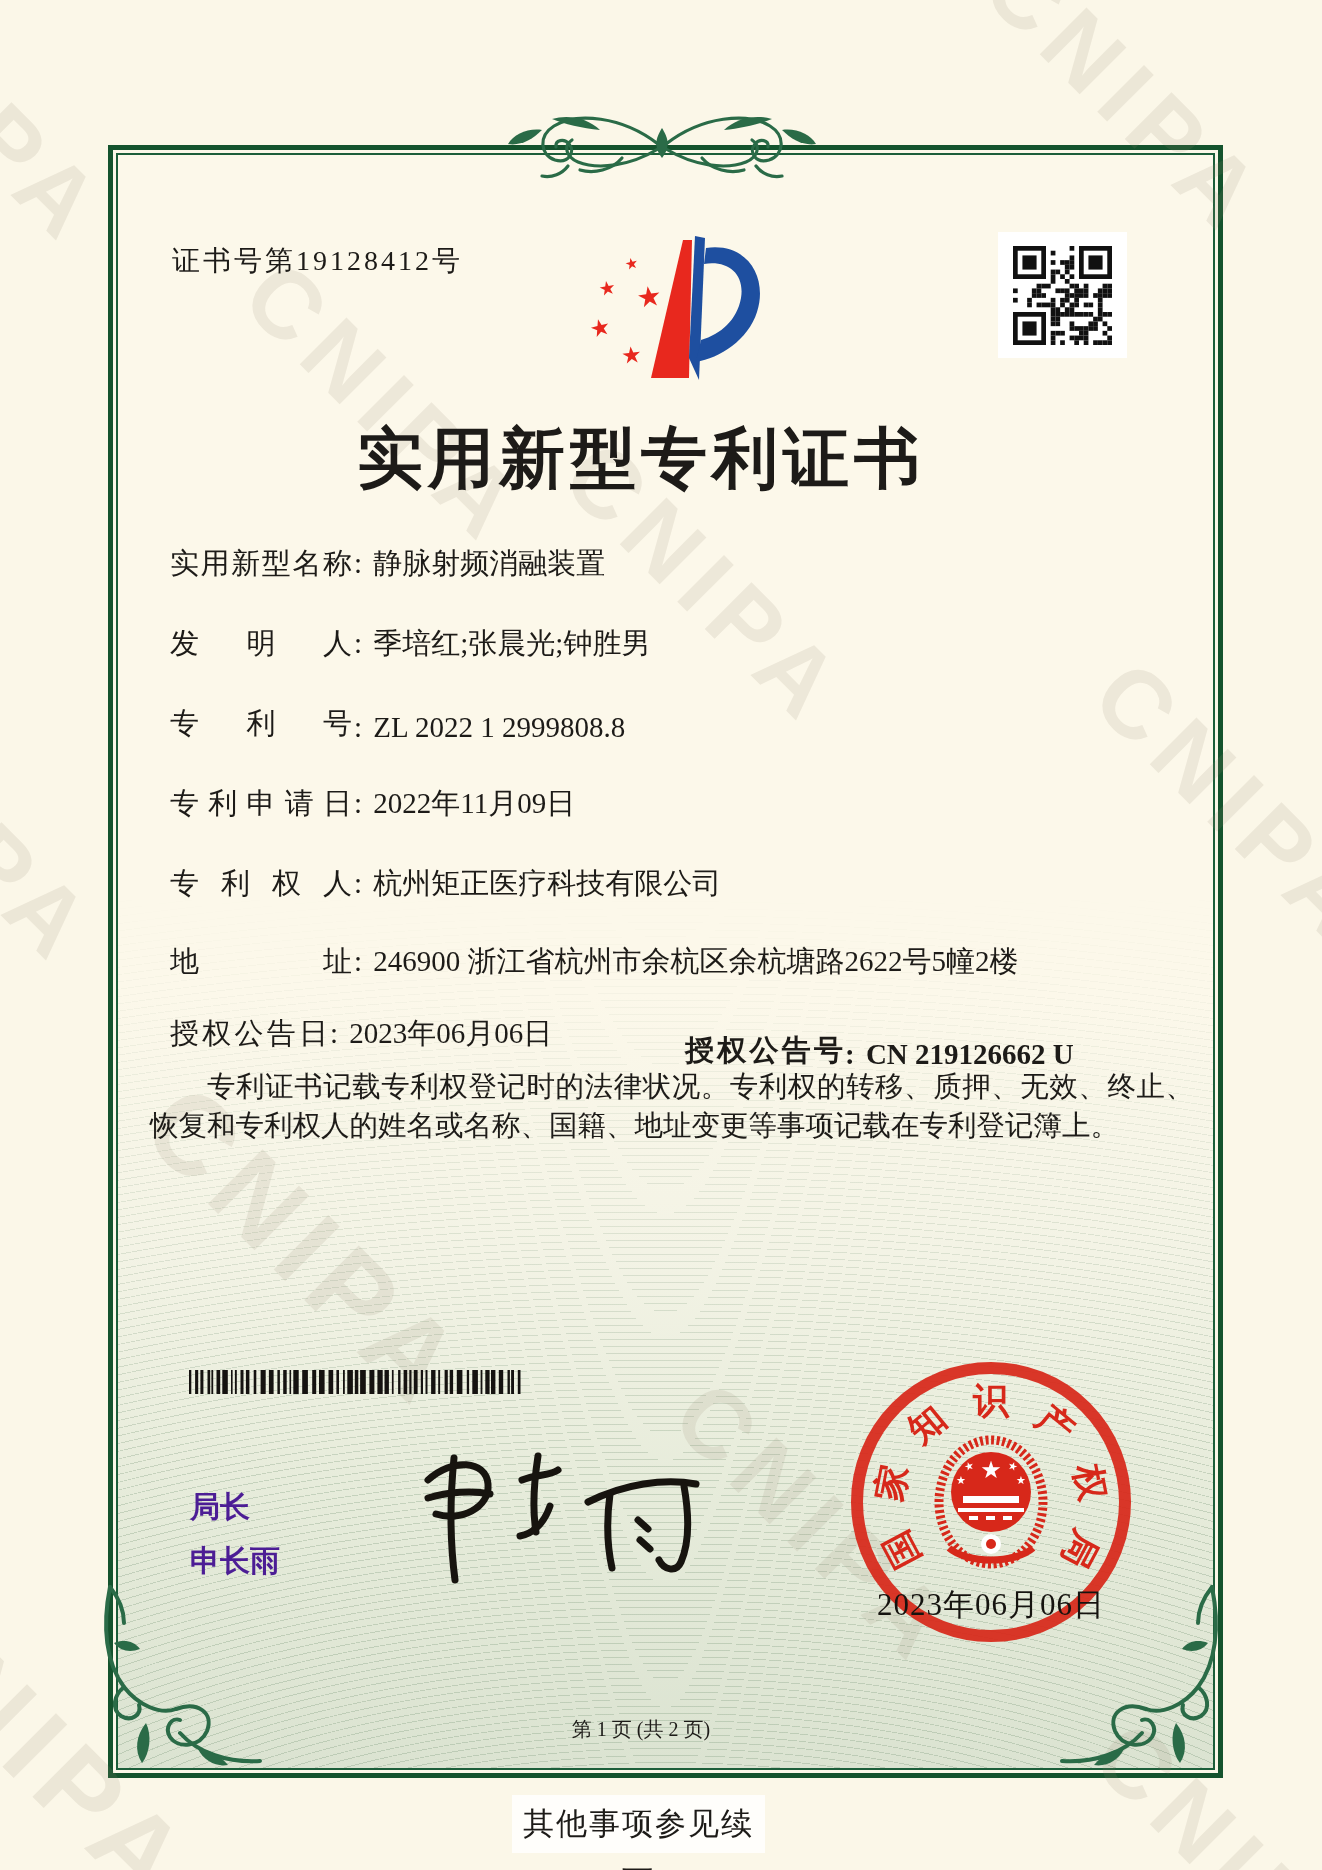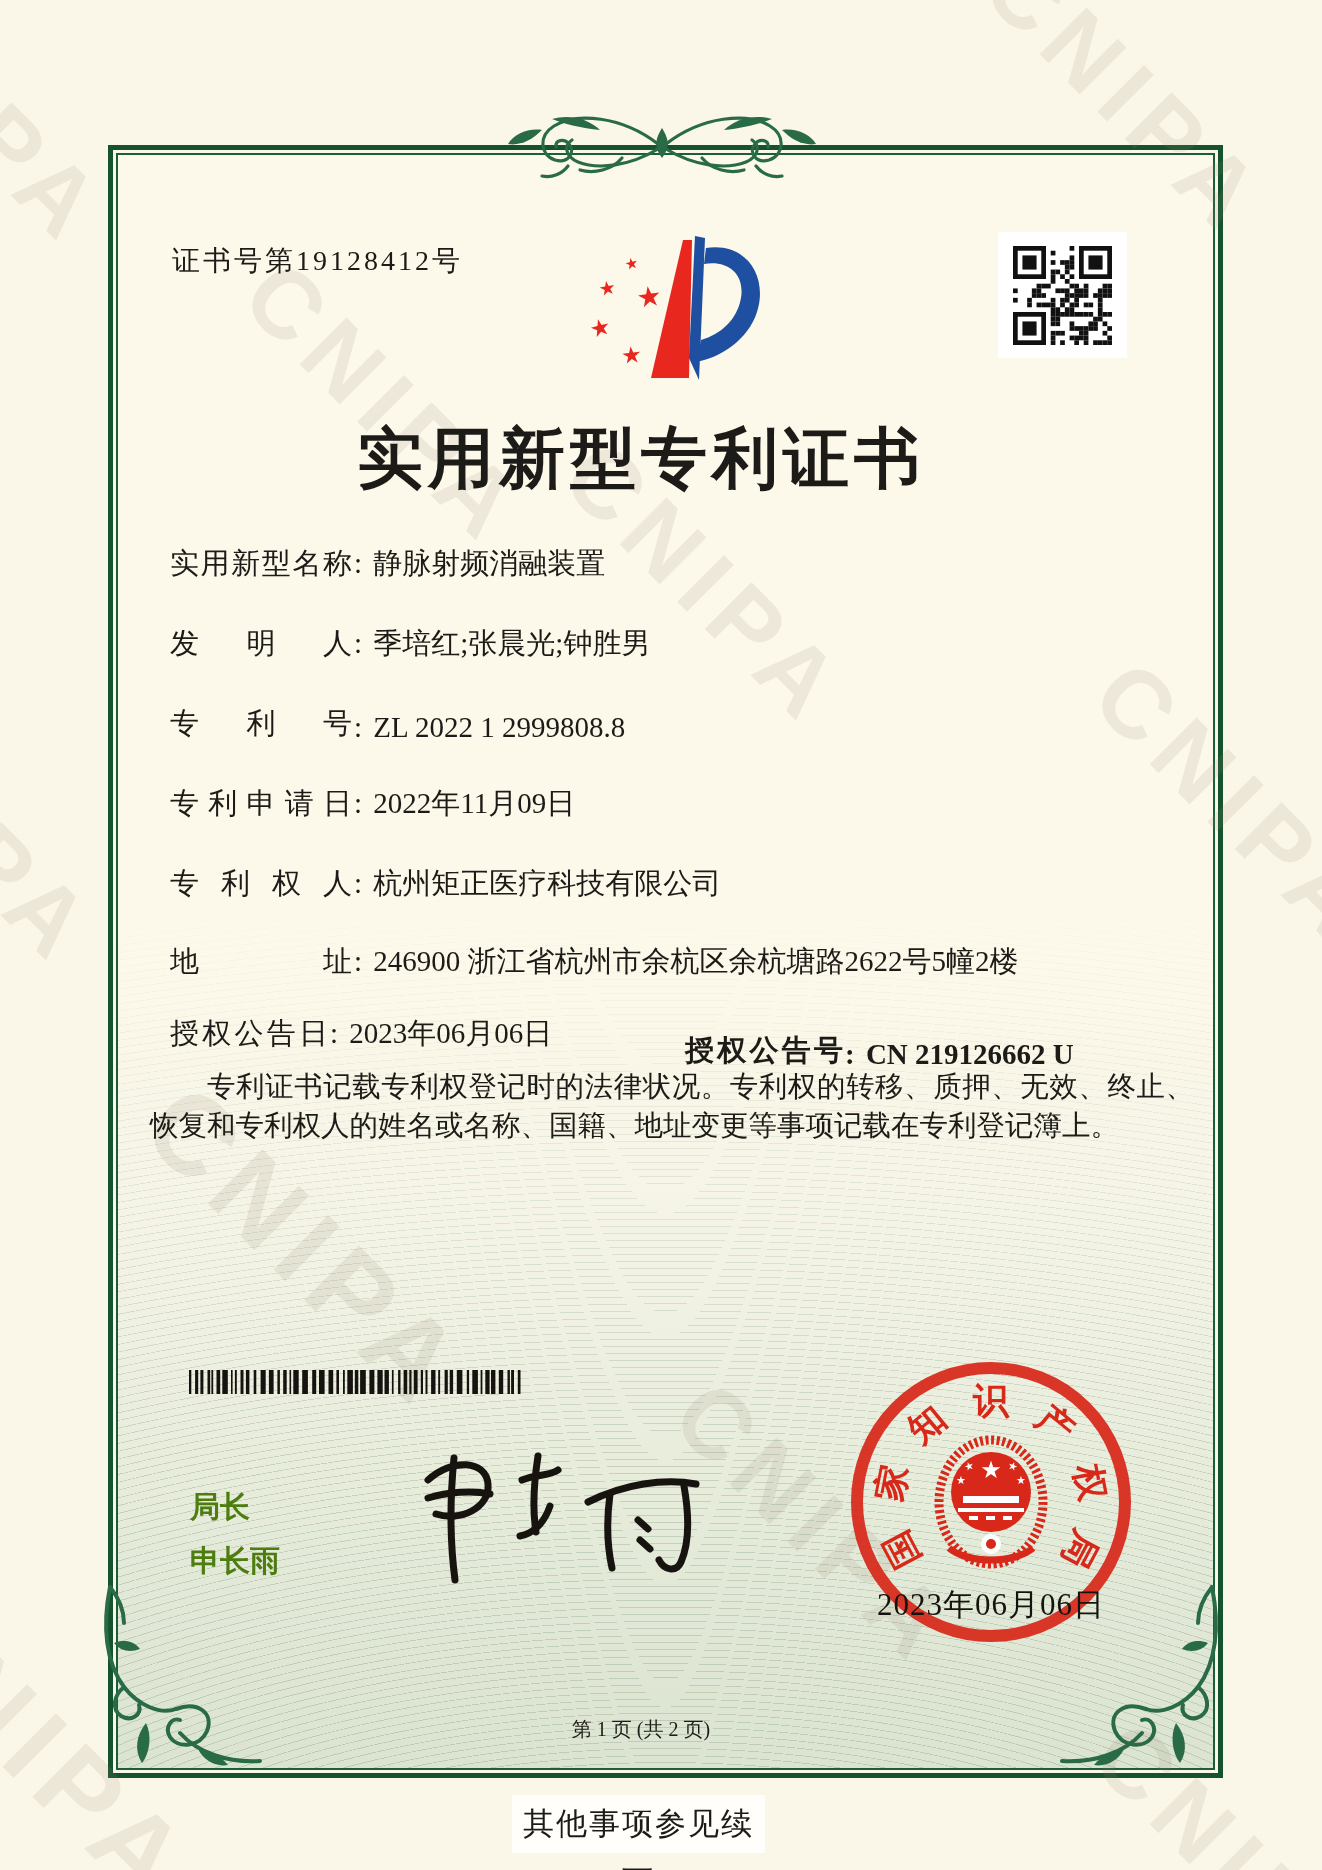--- a/index.html
+++ b/index.html
@@ -40,21 +40,21 @@
   .r7 .lbl{width:158px;}
   .pair2{position:absolute;left:515px;top:17px;white-space:nowrap;font-weight:bold;}
   .pair2 .lbl{width:158px;}
   
   .body-text{position:absolute;left:150px;top:1068px;width:1044px;font-size:28.5px;line-height:38.5px;
              text-align:justify;z-index:3;}
   .body-text p{margin:0 0 5px 0;text-indent:2em;}
   
   .barcode{position:absolute;left:189px;top:1370px;width:338px;height:24px;z-index:3;}
   .signer{position:absolute;left:190px;font-family:"Liberation Sans","DejaVu Sans",sans-serif;
-          font-weight:600;font-size:30px;color:#4d7c0f;z-index:3;}
+          font-weight:600;font-size:30px;color:#4c1d95;z-index:3;}
   .signer-title{top:1487px;}
   .signer-name{top:1541px;}
   .signature{position:absolute;left:398px;top:1428px;width:302px;height:164px;z-index:4;}
   
   .seal{position:absolute;left:851px;top:1362px;width:280px;height:280px;z-index:4;}
   .seal-ring{position:absolute;inset:0;border:12px solid rgba(215,40,26,.93);border-radius:50%;}
   .seal-char{position:absolute;left:140px;top:140px;width:44px;height:44px;margin:-22px 0 0 -22px;
              font-size:36px;font-weight:700;color:#d7281a;text-align:center;line-height:44px;}
   .seal-emblem{position:absolute;left:78px;top:70px;width:124px;height:146px;}
   .seal-date{position:absolute;left:851px;top:1584px;width:280px;text-align:center;font-size:31px;

